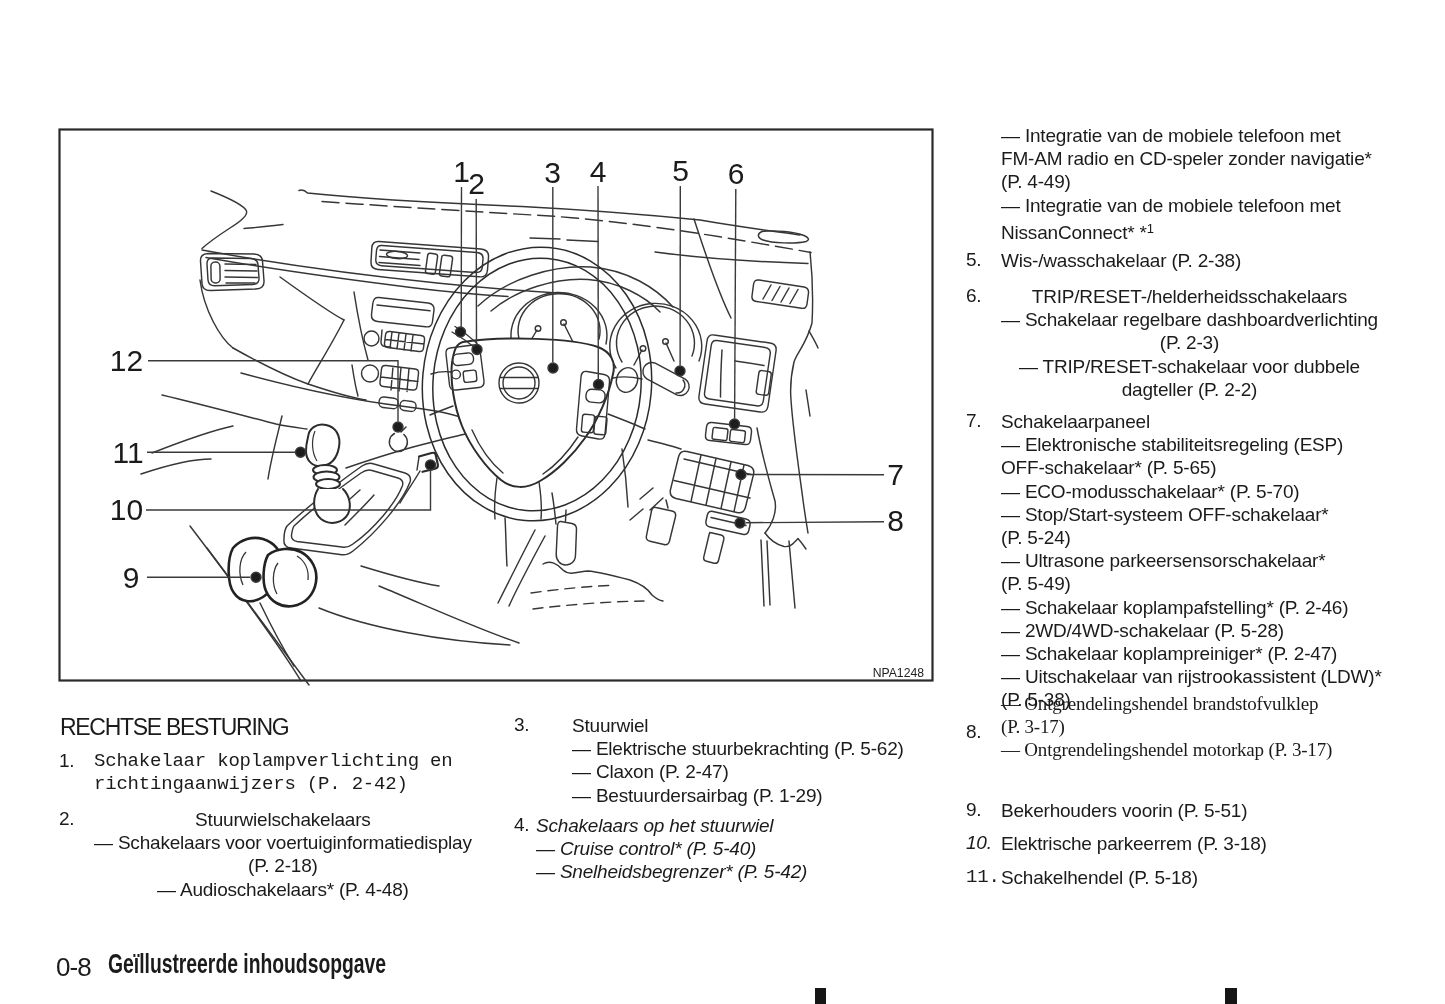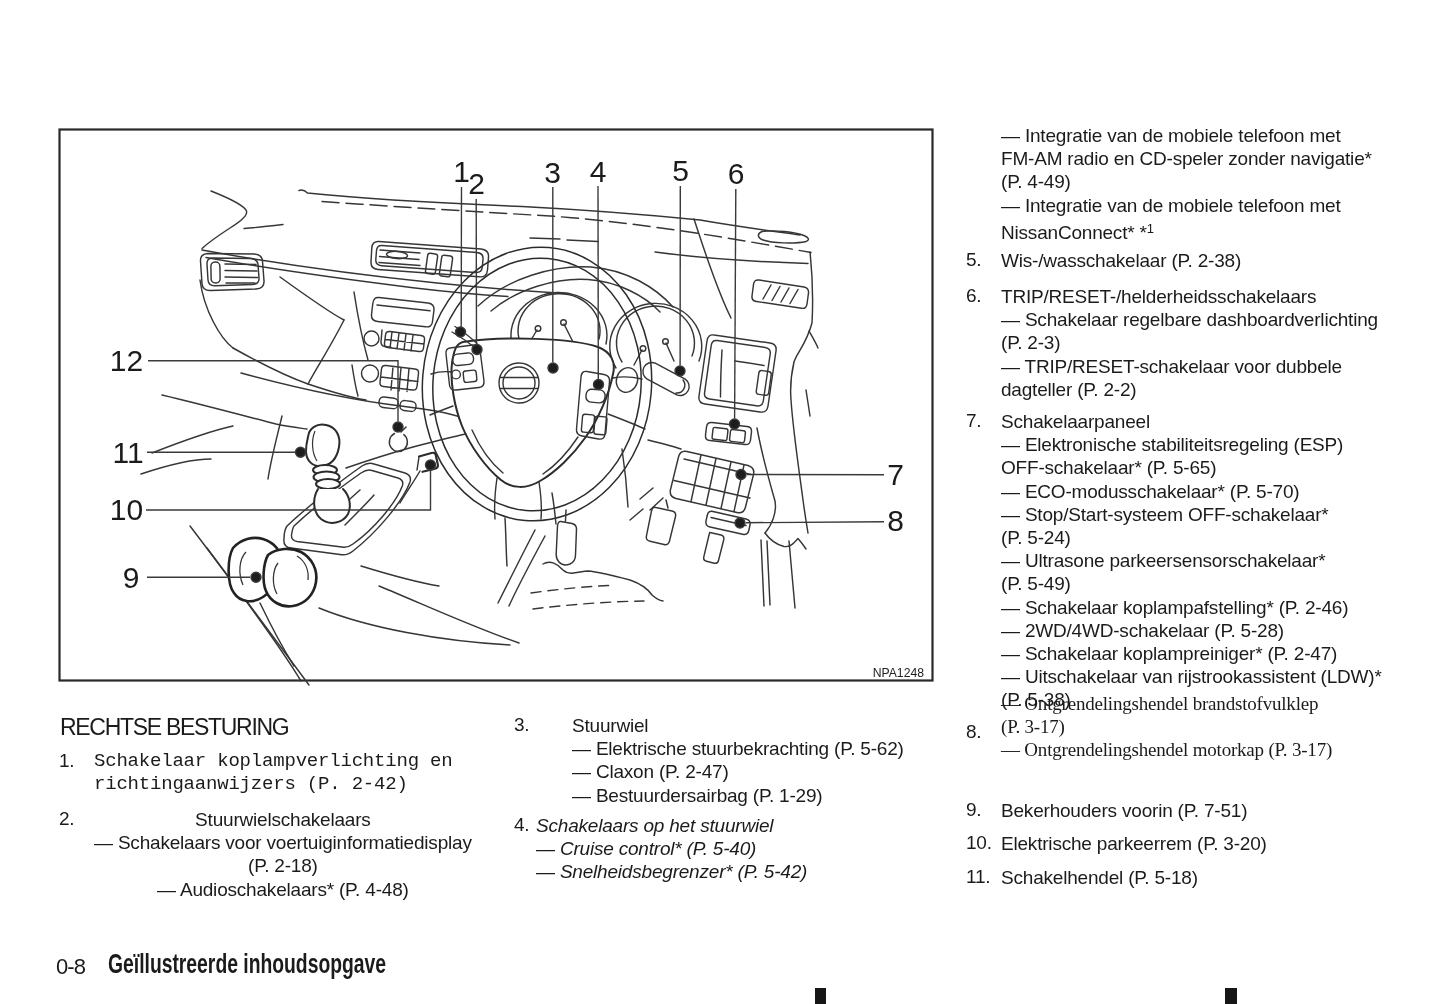--- a/index.html
+++ b/index.html
@@ -386,36 +386,36 @@
 
 <div class="nm" style="left:514px;top:814px;">4.</div>
 <div class="ln" style="left:536px;top:814px;font-style:italic;">Schakelaars op het stuurwiel<br>— Cruise control* (P. 5-40)<br>— Snelheidsbegrenzer* (P. 5-42)</div>
 
 <div class="ln" style="left:1001px;top:124px;">— Integratie van de mobiele telefoon met<br>FM-AM radio en CD-speler zonder navigatie*<br>(P. 4-49)<br>— Integratie van de mobiele telefoon met<br>NissanConnect* *<span style="font-size:13px;vertical-align:6px;">1</span></div>
 
 <div class="nm" style="left:966px;top:249px;">5.</div>
 <div class="ln" style="left:1001px;top:249px;">Wis-/wasschakelaar (P. 2-38)</div>
 
 <div class="nm" style="left:966px;top:285px;">6.</div>
-<div class="ln" style="left:1001px;top:285px;">TRIP/RESET-/helderheidsschakelaars<br>— Schakelaar regelbare dashboardverlichting<br>(P. 2-3)<br>— TRIP/RESET-schakelaar voor dubbele<br>dagteller (P. 2-2)</div>
+<div class="ln" style="left:1001px;top:285px;text-align:center;">TRIP/RESET-/helderheidsschakelaars<br>— Schakelaar regelbare dashboardverlichting<br>(P. 2-3)<br>— TRIP/RESET-schakelaar voor dubbele<br>dagteller (P. 2-2)</div>
 
 <div class="nm" style="left:966px;top:410px;">7.</div>
 <div class="ln" style="left:1001px;top:410px;">Schakelaarpaneel<br>— Elektronische stabiliteitsregeling (ESP)<br>OFF-schakelaar* (P. 5-65)<br>— ECO-modusschakelaar* (P. 5-70)<br>— Stop/Start-systeem OFF-schakelaar*<br>(P. 5-24)<br>— Ultrasone parkeersensorschakelaar*<br>(P. 5-49)<br>— Schakelaar koplampafstelling* (P. 2-46)<br>— 2WD/4WD-schakelaar (P. 5-28)<br>— Schakelaar koplampreiniger* (P. 2-47)<br>— Uitschakelaar van rijstrookassistent (LDW)*<br>(P. 5-38)</div>
 
 <div class="nm" style="left:966px;top:721px;">8.</div>
 <div class="ln" style="left:1001px;top:692px;font-family:Liberation Serif, serif;">— Ontgrendelingshendel brandstofvulklep<br>(P. 3-17)<br>— Ontgrendelingshendel motorkap (P. 3-17)</div>
 
 <div class="nm" style="left:966px;top:799px;">9.</div>
-<div class="ln" style="left:1001px;top:799px;">Bekerhouders voorin (P. 7-51)</div>
-
-<div class="nm" style="left:966px;top:832px;">10.</div>
-<div class="ln" style="left:1001px;top:832px;">Elektrische parkeerrem (P. 3-20)</div>
-
-<div class="nm" style="left:966px;top:866px;">11.</div>
+<div class="ln" style="left:1001px;top:799px;">Bekerhouders voorin (P. 5-51)</div>
+
+<div class="nm" style="left:966px;top:832px;font-style:italic;">10.</div>
+<div class="ln" style="left:1001px;top:832px;">Elektrische parkeerrem (P. 3-18)</div>
+
+<div class="nm" style="left:966px;top:866px;font-family:Liberation Mono, monospace;">11.</div>
 <div class="ln" style="left:1001px;top:866px;">Schakelhendel (P. 5-18)</div>
 
-<div style="position:absolute;left:56px;top:953.5px;font-size:22px;line-height:26px;letter-spacing:-0.9px;">0-8</div>
+<div style="position:absolute;left:56px;top:953.5px;font-size:26px;line-height:26px;letter-spacing:-0.9px;">0-8</div>
 
 <div style="position:absolute;left:108px;top:949.5px;font-size:28px;line-height:28px;font-weight:bold;transform:scaleX(0.69);transform-origin:left top;">Geïllustreerde inhoudsopgave</div>
 
 <div style="position:absolute;left:815px;top:988px;width:11px;height:16px;background:#161616;"></div>
 
 <div style="position:absolute;left:1225px;top:988px;width:12px;height:16px;background:#161616;"></div>
 
 </body></html>

